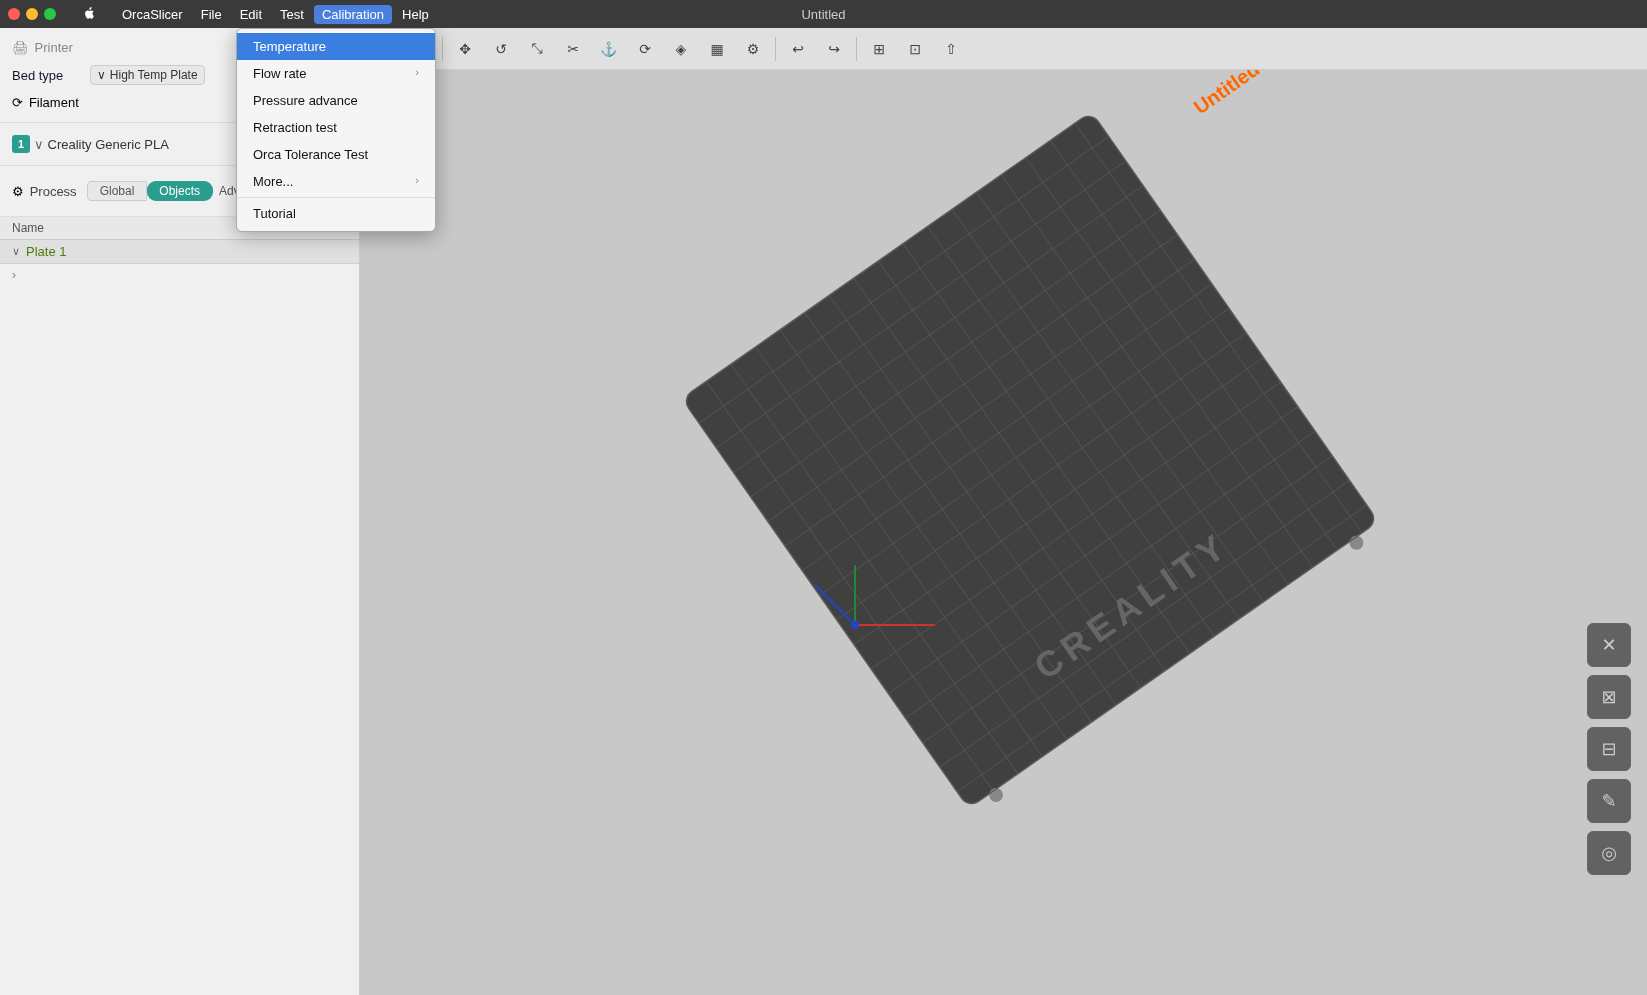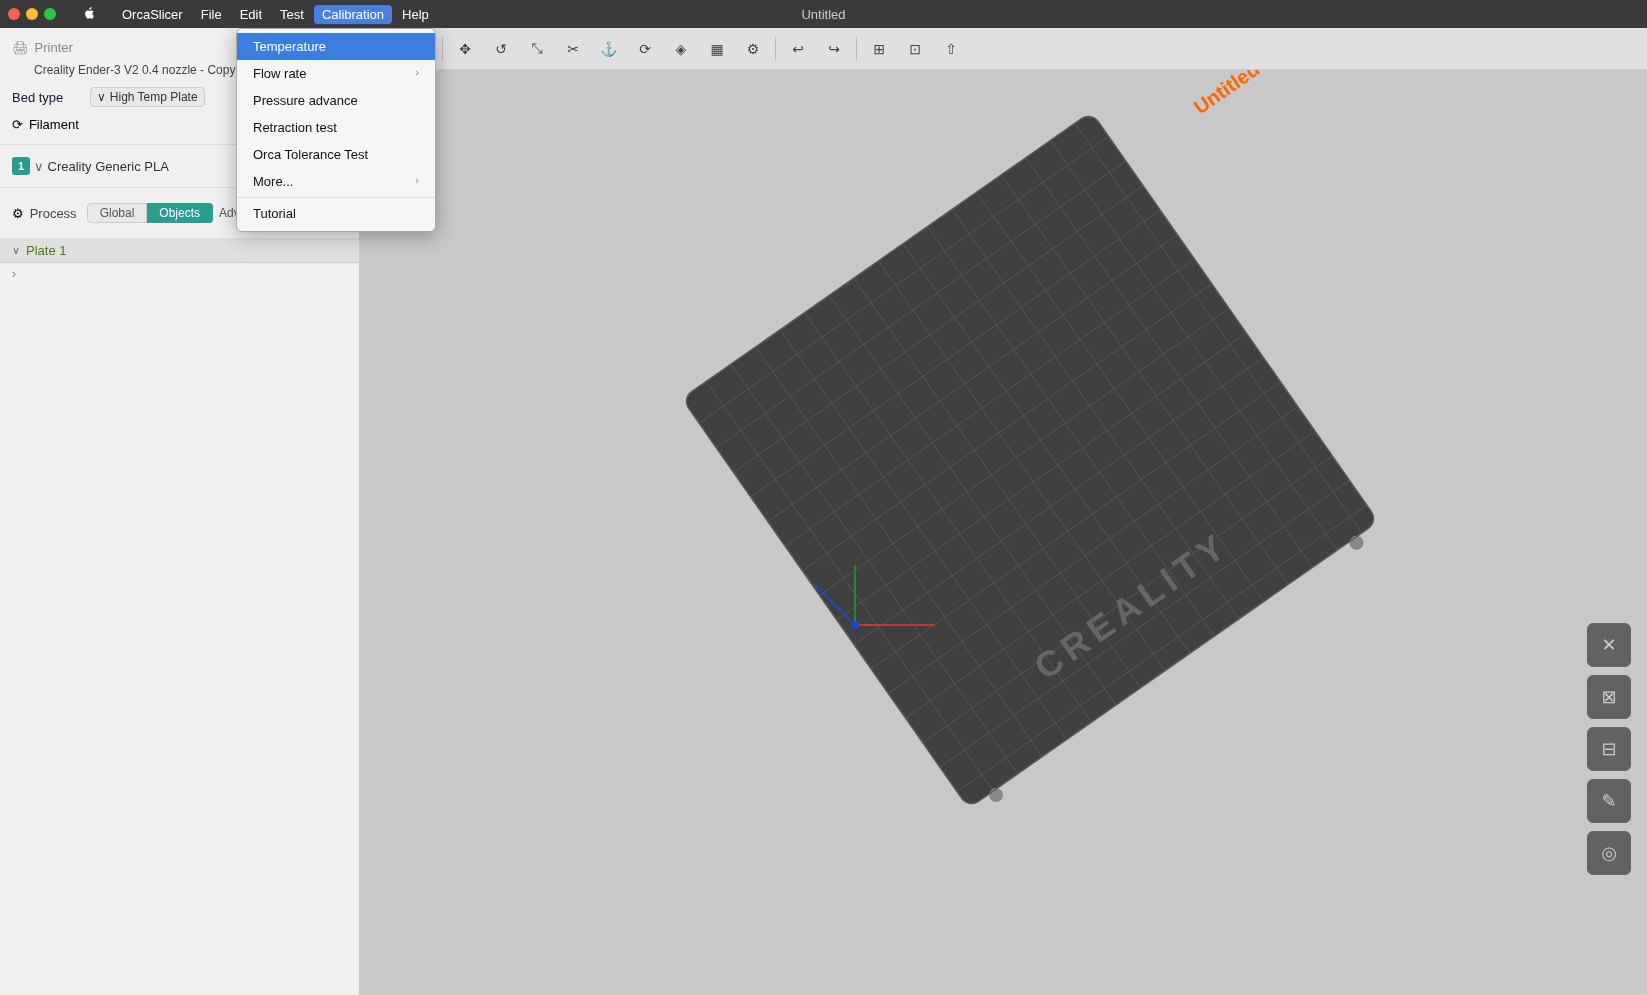--- a/index.html
+++ b/index.html
@@ -190,20 +190,21 @@
       cursor: pointer;
       background: #e8e8e8;
       color: #555;
     }
     .tab-btn:first-child { border-radius: 4px 0 0 4px; }
     .tab-btn:last-child { border-radius: 0 4px 4px 0; border-left: none; }
     .tab-btn.active {
       background: #2a9d8f;
       color: white;
       border-color: #2a9d8f;
+      border-radius: 9px;
     }
     .advanced-row {
       display: flex;
       align-items: center;
       gap: 6px;
       margin-left: auto;
     }
     .advanced-label { font-size: 12px; color: #555; }
     .toggle {
       width: 32px;
@@ -392,23 +393,20 @@
 
 <div class="main-layout">
 
   <div class="sidebar">
 
     <div class="sidebar-section">
       <div class="printer-row">
         <span>🖨</span>
         <span>Printer</span>
       </div>
-      <div class="nozzle-row">
-        <span>Creality Ender-3 V2 0.4 nozzle - Copy</span>
-      </div>
       <div class="bed-type-row">
         <span class="bed-type-label">Bed type</span>
         <div class="bed-type-select">
           <span>∨</span>
           <span>High Temp Plate</span>
         </div>
       </div>
       <div class="filament-row">
         <span>⟳</span>
         <span>Filament</span>
@@ -438,20 +436,23 @@
           <span class="advanced-label">Advanced</span>
           <div class="toggle">
             <div class="toggle-thumb"></div>
           </div>
         </div>
         <div class="icon-btn">☰</div>
         <div class="icon-btn">⚙</div>
       </div>
     </div>
 
+    <div class="list-header">
+      <span class="list-header-name">Name</span>
+    </div>
 
     <div class="plate-item">
       <span style="color:#666;font-size:11px">∨</span>
       <span class="plate-item-label">Plate 1</span>
     </div>
 
     <div class="arrow-item">
       <span class="arrow-right">›</span>
     </div>
 

